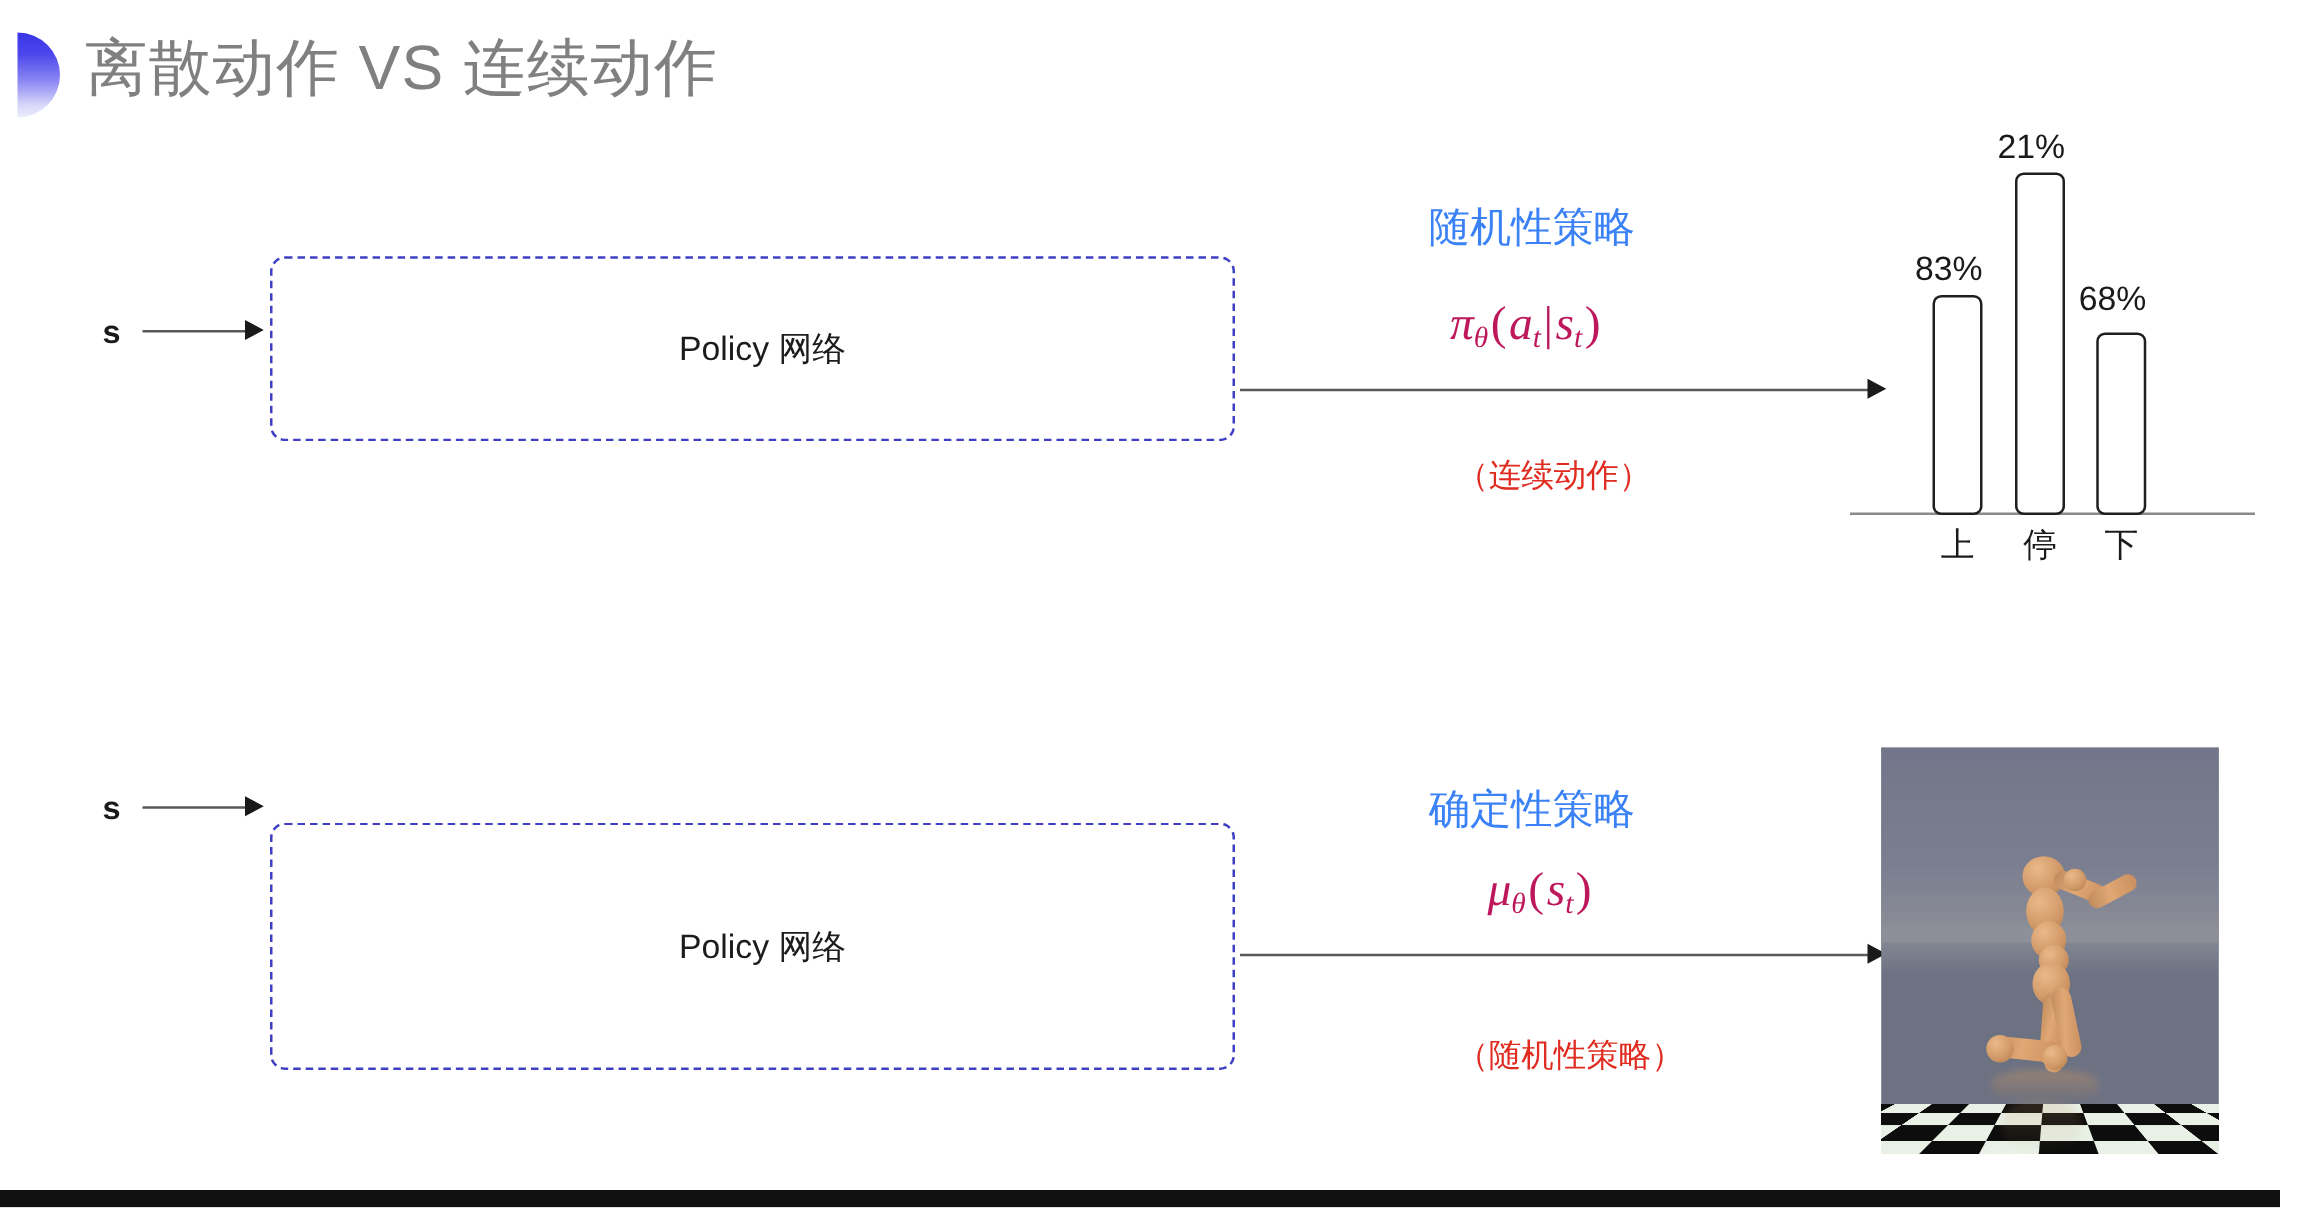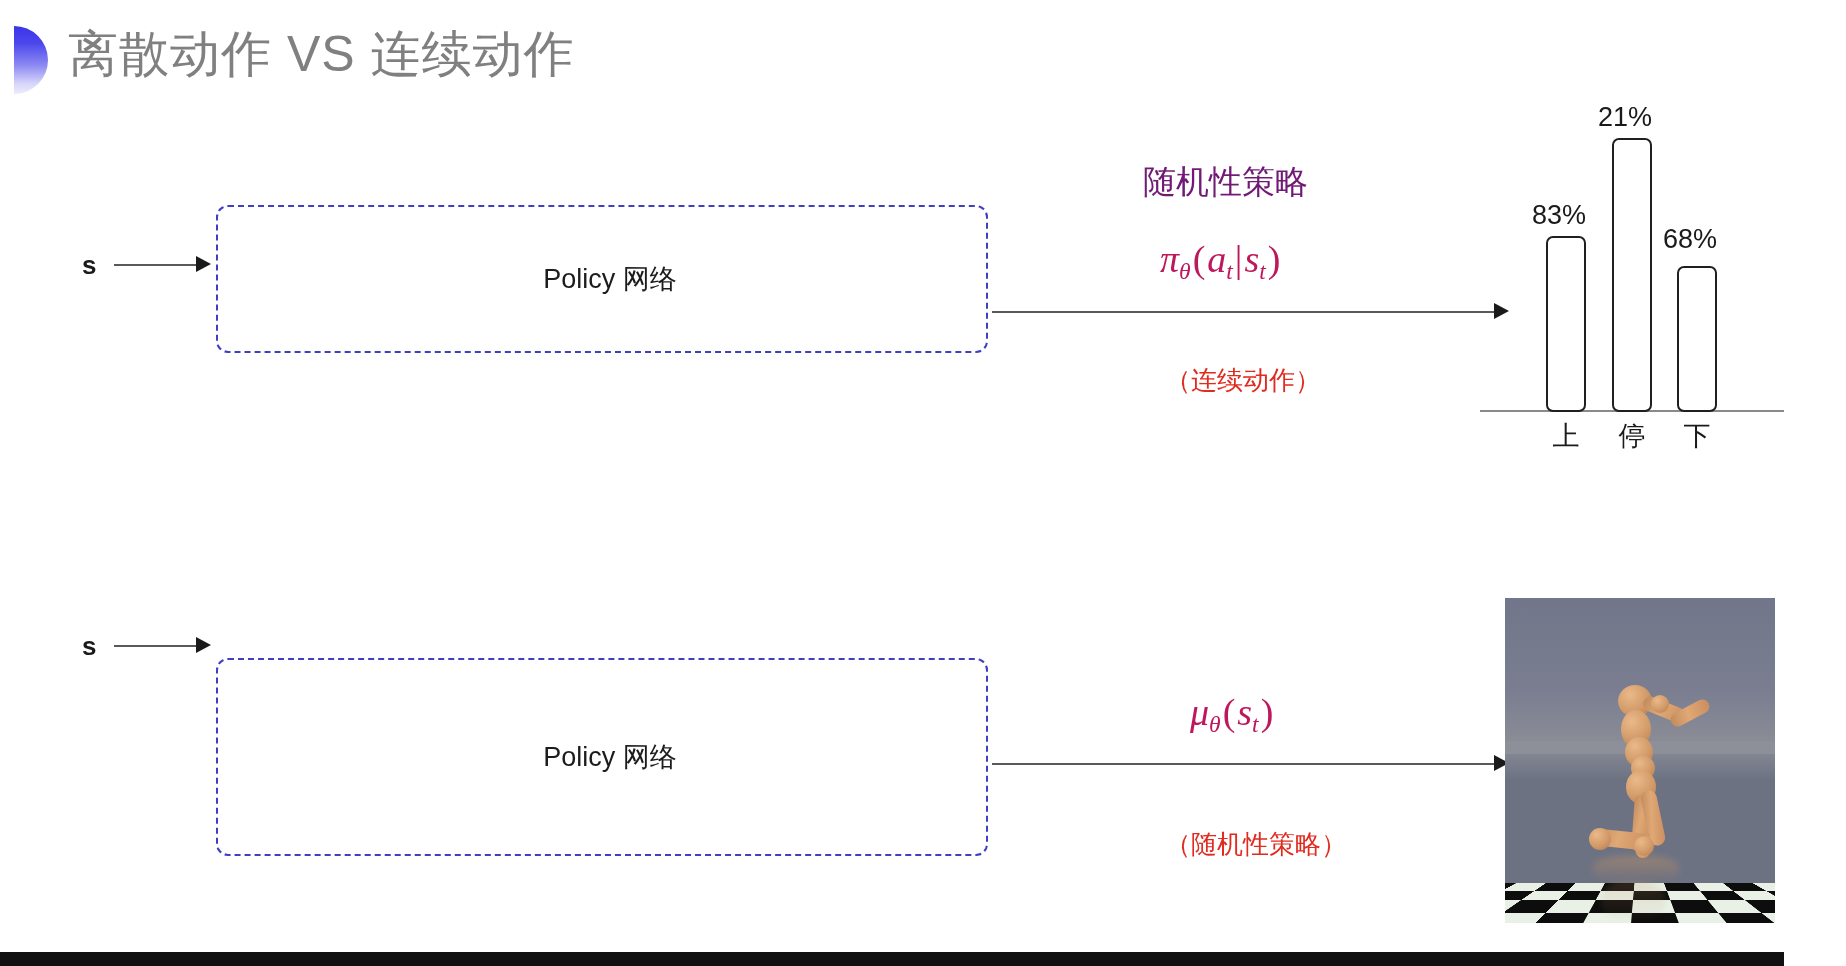--- a/index.html
+++ b/index.html
@@ -9,20 +9,21 @@
   }
   body {
     font-family: "Liberation Sans", "DejaVu Sans", sans-serif;
   }
   #slide {
     position: relative;
     width: 1784px;
     height: 966px;
     background: #ffffff;
     overflow: hidden;
+    padding-left: 40px;
   }
 
   
   .title-deco {
     position: absolute;
     left: 14px;
     top: 26px;
     width: 34px;
     height: 68px;
     border-top-right-radius: 34px 34px;
@@ -78,21 +79,21 @@
     width: 0; height: 0;
     border-top: 8px solid transparent;
     border-bottom: 8px solid transparent;
     border-left: 15px solid #1a1a1a;
   }
 
   
   .policy-name {
     position: absolute;
     font-size: 33px;
-    color: #701a75;
+    color: #3b82f6;
     white-space: nowrap;
     font-family: "Liberation Sans", sans-serif;
   }
   .policy-formula {
     position: absolute;
     font-size: 38px;
     color: #be185d;
     white-space: nowrap;
     font-family: "Liberation Serif", "DejaVu Serif", serif;
     font-style: italic;
@@ -242,20 +243,21 @@
   <div class="arrow-line" style="left:114px; top:645px; width:86px;"></div>
   <div class="arrow-head" style="left:196px; top:637px;"></div>
 
   <div class="policy-box" style="left:216px; top:658px; width:772px; height:198px;">
     <div class="policy-box-label">Policy 网络</div>
   </div>
 
   <div class="arrow-line" style="left:992px; top:763px; width:506px;"></div>
   <div class="arrow-head" style="left:1494px; top:755px;"></div>
 
+  <div class="policy-name" style="left:1143px; top:625px;">确定性策略</div>
 
   <div class="policy-formula" style="left:1190px; top:690px;">
     <span>μ</span><span class="sub">θ</span><span class="nobar">(</span><span>s</span><span class="sub">t</span><span class="nobar">)</span>
   </div>
 
   <div class="policy-note" style="left:1165px; top:827px;">（随机性策略）</div>
 
   <div id="humanoid-figure" style="left:1505px; top:598px; width:270px; height:325px;">
     <div class="sky"></div>
     <div class="floor-persp"></div>

